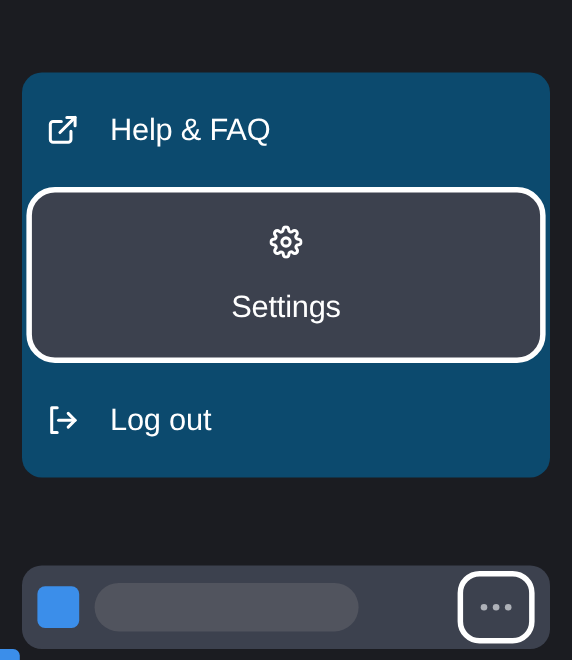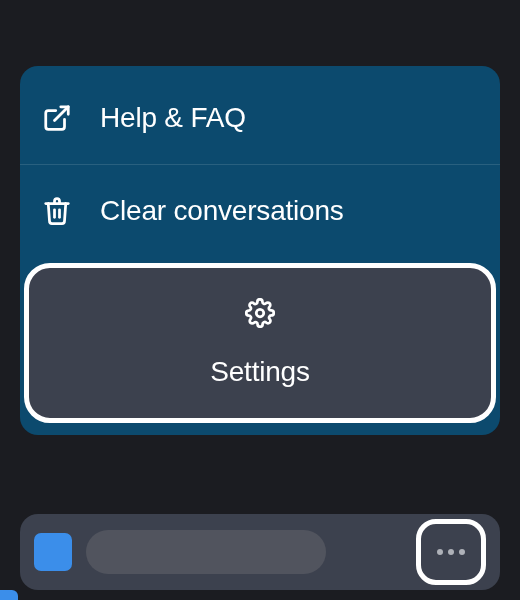--- a/index.html
+++ b/index.html
@@ -130,43 +130,41 @@
     <span class="menu-icon">
       <svg viewBox="0 0 24 24" width="30" height="30" fill="none" stroke="currentColor" stroke-width="2.2" stroke-linecap="round" stroke-linejoin="round">
         <path d="M18 13v6a2 2 0 0 1-2 2H5a2 2 0 0 1-2-2V8a2 2 0 0 1 2-2h6"></path>
         <polyline points="15 3 21 3 21 9"></polyline>
         <line x1="10" y1="14" x2="21" y2="3"></line>
       </svg>
     </span>
     <span class="menu-label">Help &amp; FAQ</span>
   </div>
 
-  <div class="menu-item">
-    <span class="menu-icon">
-      <svg viewBox="0 0 24 24" width="30" height="30" fill="none" stroke="currentColor" stroke-width="2.2" stroke-linecap="round" stroke-linejoin="round">
-        <polyline points="3 6 5 6 21 6"></polyline>
-        <path d="M19 6l-1 14a2 2 0 0 1-2 2H8a2 2 0 0 1-2-2L5 6"></path>
-        <path d="M10 6V4a2 2 0 0 1 2-2h0a2 2 0 0 1 2 2v2"></path>
-        <line x1="10" y1="11" x2="10" y2="17"></line>
-        <line x1="14" y1="11" x2="14" y2="17"></line>
-      </svg>
-    </span>
-    <span class="menu-label">Clear conversations</span>
-  </div>
 
   <div class="menu-item highlighted-frame">
     <span class="menu-icon">
       <svg viewBox="0 0 24 24" width="30" height="30" fill="none" stroke="currentColor" stroke-width="2.2" stroke-linecap="round" stroke-linejoin="round">
         <circle cx="12" cy="12" r="3"></circle>
         <path d="M19.4 15a1.65 1.65 0 0 0 .33 1.82l.06.06a2 2 0 1 1-2.83 2.83l-.06-.06a1.65 1.65 0 0 0-1.82-.33 1.65 1.65 0 0 0-1 1.51V21a2 2 0 1 1-4 0v-.09a1.65 1.65 0 0 0-1-1.51 1.65 1.65 0 0 0-1.82.33l-.06.06a2 2 0 1 1-2.83-2.83l.06-.06A1.65 1.65 0 0 0 4.6 15a1.65 1.65 0 0 0-1.51-1H3a2 2 0 1 1 0-4h.09A1.65 1.65 0 0 0 4.6 9a1.65 1.65 0 0 0-.33-1.82l-.06-.06A2 2 0 1 1 7.04 4.29l.06.06A1.65 1.65 0 0 0 8.92 4.68 1.65 1.65 0 0 0 9.92 3.17V3a2 2 0 1 1 4 0v.09c0 .66.39 1.26 1 1.51.61.25 1.32.11 1.82-.33l.06-.06a2 2 0 1 1 2.83 2.83l-.06.06c-.44.5-.58 1.21-.33 1.82.25.61.85 1 1.51 1H21a2 2 0 1 1 0 4h-.09c-.66 0-1.26.39-1.51 1z"></path>
       </svg>
     </span>
     <span class="menu-label">Settings</span>
   </div>
 
+  <div class="menu-item">
+    <span class="menu-icon">
+      <svg viewBox="0 0 24 24" width="30" height="30" fill="none" stroke="currentColor" stroke-width="2.2" stroke-linecap="round" stroke-linejoin="round">
+        <path d="M8 3 L4 3 L4 21 L8 21"></path>
+        <polyline points="16 17 21 12 16 7"></polyline>
+        <line x1="21" y1="12" x2="9" y2="12"></line>
+      </svg>
+    </span>
+    <span class="menu-label">Log out</span>
+  </div>
 
 </div>
 
 <div class="bottom-bar">
   <div class="avatar-square"></div>
   <div class="pill"></div>
   <div class="spacer"></div>
   <div class="more-button">
     <span class="dots">
       <span></span>

